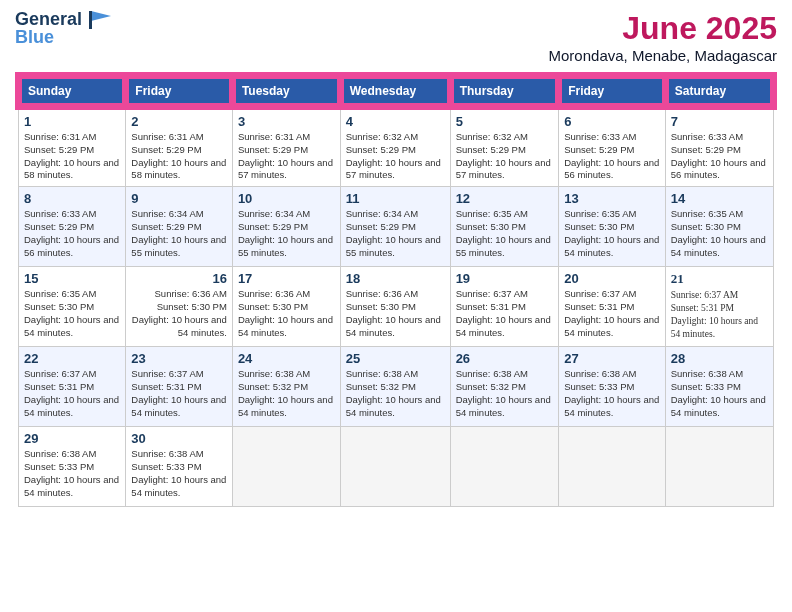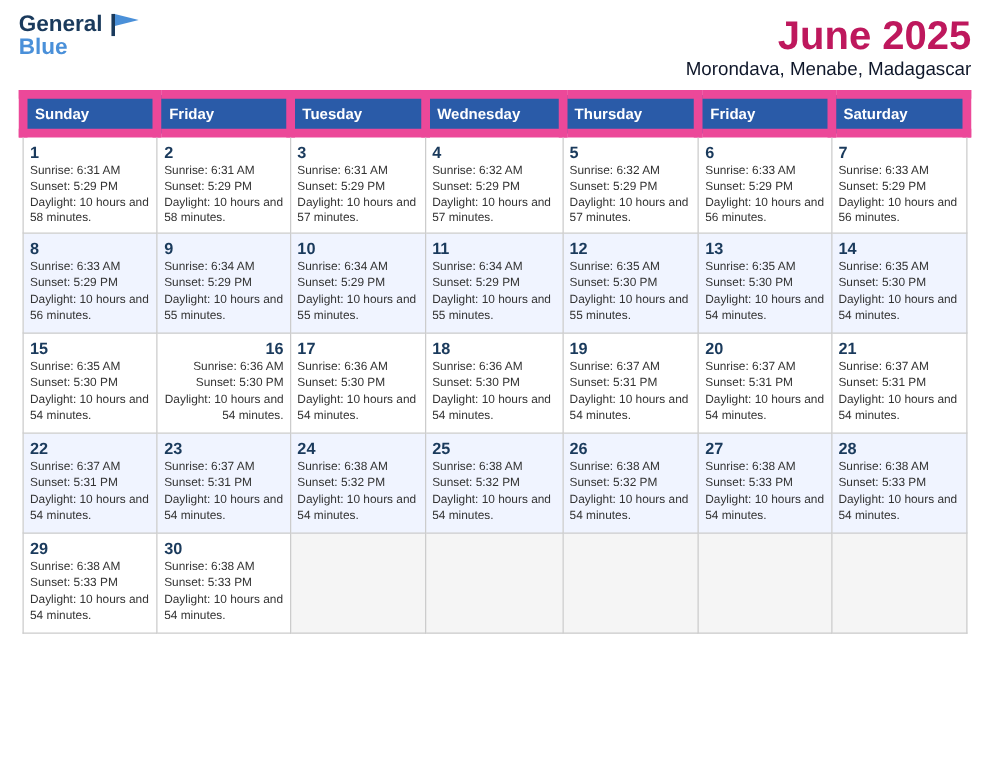--- a/index.html
+++ b/index.html
@@ -195,21 +195,21 @@
             <div class="day-info">Sunrise: 6:36 AM<br>Sunset: 5:30 PM<br>Daylight: 10 hours and 54 minutes.</div>
           </td>
           <td style="background: rgb(255, 255, 255);">
             <span class="day-num">19</span>
             <div class="day-info">Sunrise: 6:37 AM<br>Sunset: 5:31 PM<br>Daylight: 10 hours and 54 minutes.</div>
           </td>
           <td style="background: rgb(255, 255, 255);">
             <span class="day-num">20</span>
             <div class="day-info">Sunrise: 6:37 AM<br>Sunset: 5:31 PM<br>Daylight: 10 hours and 54 minutes.</div>
           </td>
-          <td style="background: rgb(255, 255, 255);">
+          <td style="background: rgb(255, 255, 255); font-family: Liberation Serif, serif;">
             <span class="day-num">21</span>
             <div class="day-info">Sunrise: 6:37 AM<br>Sunset: 5:31 PM<br>Daylight: 10 hours and 54 minutes.</div>
           </td>
         </tr>
         <tr>
           <td style="background: rgb(240, 244, 255);">
             <span class="day-num">22</span>
             <div class="day-info">Sunrise: 6:37 AM<br>Sunset: 5:31 PM<br>Daylight: 10 hours and 54 minutes.</div>
           </td>
           <td style="background: rgb(240, 244, 255);">

